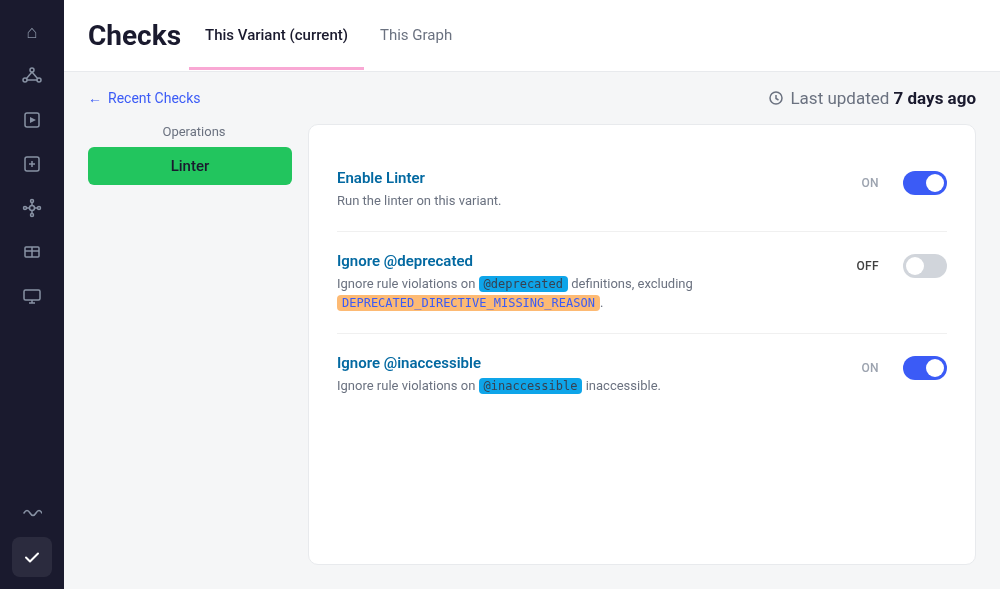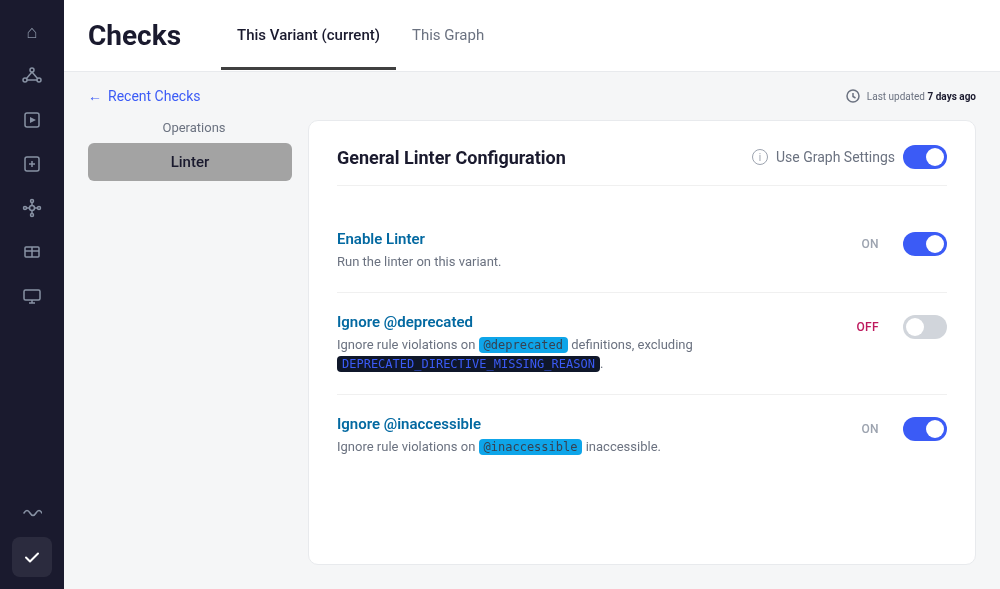--- a/index.html
+++ b/index.html
@@ -51,21 +51,20 @@
     }
 
     
     .header {
       background: #fff;
       border-bottom: 1px solid #e8eaed;
       padding: 2px 24px;
       display: flex;
       align-items: center;
       height: 72px;
-      gap: 32px;
       flex-shrink: 0;
     }
     .page-title {
       font-size: 28px;
       font-weight: 700;
       color: #1a1a2e;
       margin-right: 8px;
     }
     .tabs {
       display: flex;
@@ -80,21 +79,21 @@
       align-items: center;
       font-size: 15px;
       color: #6b7280;
       cursor: pointer;
       border-bottom: 3px solid transparent;
       position: relative;
       top: 1px;
     }
     .tab.active {
       color: #1a1a2e;
-      border-bottom: 3px solid #404040;
+      border-bottom: 3px solid #f9a8d4;
       font-weight: 500;
     }
 
     
     .content {
       flex: 1;
       display: flex;
       flex-direction: column;
       overflow: hidden;
     }
@@ -115,21 +114,21 @@
       color: #3b5bf6;
       font-size: 14px;
       cursor: pointer;
       text-decoration: none;
     }
     .last-updated {
       display: flex;
       align-items: center;
       gap: 6px;
       color: #6b7280;
-      font-size: 10px;
+      font-size: 17px;
     }
     .last-updated strong { color: #1a1a2e; }
 
     
     .two-col {
       display: flex;
       flex: 1;
       gap: 0;
       overflow: hidden;
       padding: 0 24px 24px;
@@ -150,21 +149,21 @@
       padding-left: 8px;
     }
     .nav-item {
       padding: 10px 14px;
       border-radius: 6px;
       cursor: pointer;
       font-size: 15px;
       color: #1a1a2e;
     }
     .nav-item.active {
-      background: #a3a3a3;
+      background: #22c55e;
       font-weight: 500;
     }
 
     
     .right-panel {
       flex: 1;
       background: #fff;
       border-radius: 10px;
       border: 1px solid #e8eaed;
       padding: 24px 28px;
@@ -246,37 +245,37 @@
     }
     .setting-control {
       display: flex;
       align-items: center;
       gap: 24px;
       flex-shrink: 0;
       padding-top: 2px;
     }
     .setting-status {
       font-size: 12px;
-      color: #be185d;
+      color: #404040;
       font-weight: 500;
       letter-spacing: 0.03em;
     }
     .setting-status.on { color: #9ca3af; }
 
     code {
       background: #0ea5e9;
       border-radius: 4px;
       padding: 1px 5px;
       font-family: 'SFMono-Regular', Consolas, monospace;
       font-size: 12px;
       color: #374151;
     }
     code.link {
       color: #3b5bf6;
-      background: #0f172a;
+      background: #fdba74;
       text-align: center;
     }
 
     .info-icon {
       width: 16px;
       height: 16px;
       border-radius: 50%;
       border: 1.5px solid #9ca3af;
       display: inline-flex;
       align-items: center;
@@ -389,28 +388,20 @@
 
       <div class="left-panel">
         <div class="section-label">Operations</div>
         <div class="nav-item active">
           <span>Linter</span>
         </div>
       </div>
 
       <div class="right-panel">
 
-        <div class="config-header">
-          <span class="config-title">General Linter Configuration</span>
-          <div class="use-graph-settings">
-            <span class="info-icon">i</span>
-            <span>Use Graph Settings</span>
-            <div class="toggle"></div>
-          </div>
-        </div>
 
         <div class="setting-row">
           <div class="setting-info">
             <div class="setting-name">Enable Linter</div>
             <div class="setting-desc">
               <span>Run the linter on this variant.</span>
             </div>
           </div>
           <div class="setting-control">
             <span class="setting-status on">ON</span>

